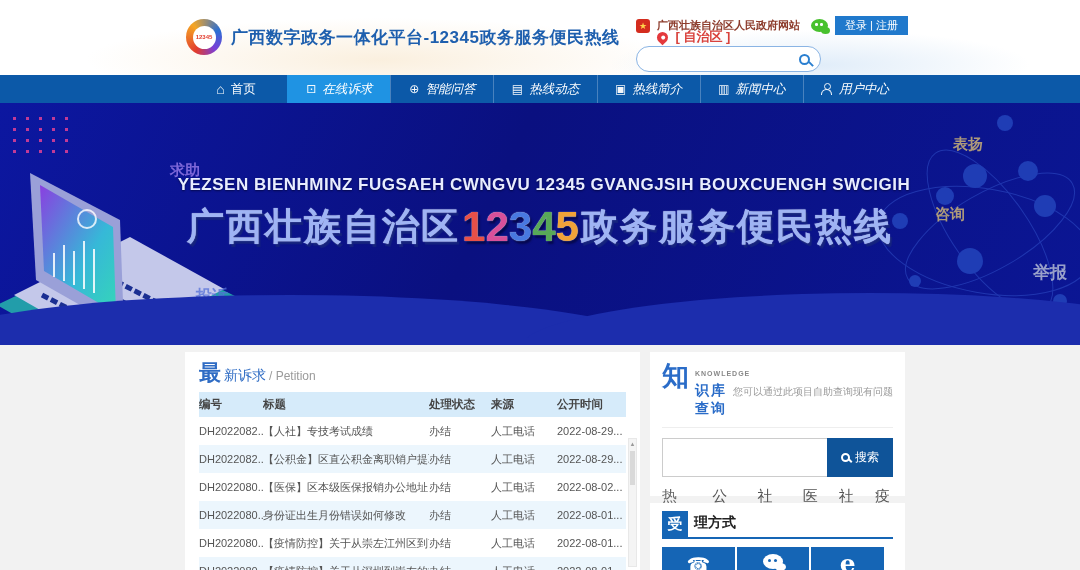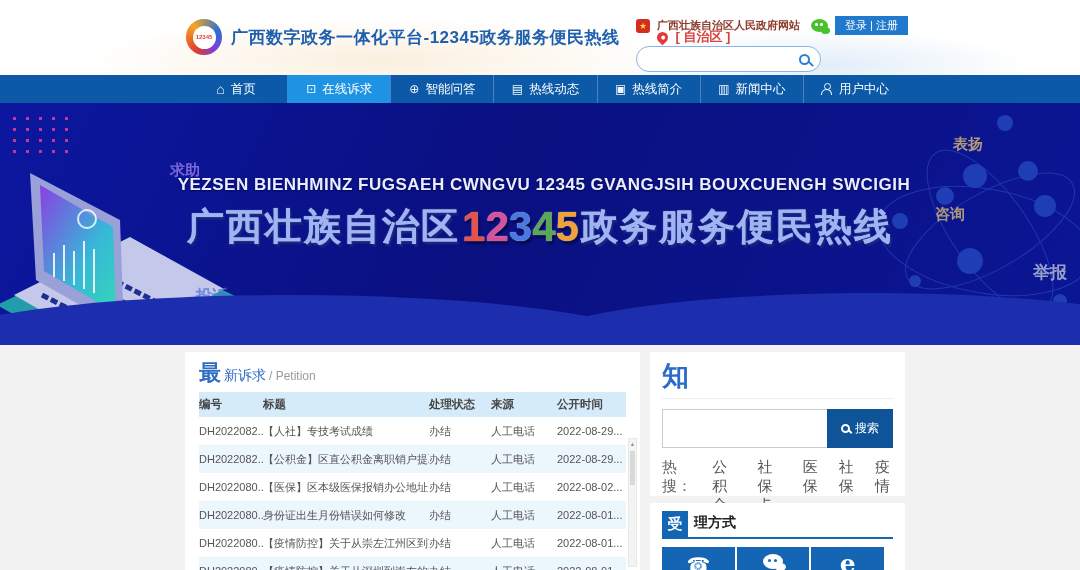--- a/index.html
+++ b/index.html
@@ -43,21 +43,21 @@
   .search-pill input { flex:1; border:none; outline:none; font-size:12px; background:transparent; min-width:0; }
   .icon-search-blue { width:11px; height:11px; border:2px solid #2a7fd0; border-radius:50%; position:relative; flex:none; }
   .icon-search-blue::after { content:""; position:absolute; right:-4px; bottom:-4px; width:2px; height:6px;
     background:#2a7fd0; transform:rotate(-45deg); }
 
   
   .navbar { height:28px; background:#0c59a8; }
   .nav-inner { margin-left:185px; width:721px; height:28px; display:flex; }
   .nav-item { flex:1; display:flex; align-items:center; justify-content:center; gap:6px;
     color:#fff; font-size:12.5px; cursor:pointer; }
-  .nav-item + .nav-item { border-left:1px solid rgba(255,255,255,.25); }
+  .nav-item + .nav-item { border-left:1px solid rgba(255,255,255,.25);font-style:italic; }
   .nav-item.active { background:#1f93e3; border-left-color:transparent; }
   .nav-icon { font-size:12px; line-height:1; opacity:.95; }
   .icon-home::before { content:"⌂"; font-size:14px; }
   .icon-monitor::before { content:"⊡"; }
   .icon-globe::before { content:"⊕"; }
   .icon-news::before { content:"▤"; }
   .icon-chat::before { content:"▣"; }
   .icon-book::before { content:"▥"; }
   .icon-user { position:relative; width:12px; height:12px; display:inline-block; }
   .icon-user::before { content:""; position:absolute; left:3px; top:0; width:5px; height:5px;
@@ -350,20 +350,27 @@
       </div>
       <div class="p-scrollbar">
         <span class="p-scroll-arrow">▲</span>
         <span class="p-thumb"></span>
       </div>
     </div>
 
     <div class="card knowledge-card">
       <div class="k-header">
         <span class="k-initial">知</span>
+        <span>
+          <span class="k-eyebrow">KNOWLEDGE</span>
+          <span class="k-title-row">
+            <span class="k-title">识库查询</span>
+            <span class="k-desc">您可以通过此项目自助查询现有问题</span>
+          </span>
+        </span>
       </div>
       <hr class="k-divider">
       <div class="k-search-row">
         <input type="text" placeholder="" style="">
         <button class="k-search-btn">
           <span class="icon-search-white"></span>
           <span>搜索</span>
         </button>
       </div>
       <div class="k-hot-row">

